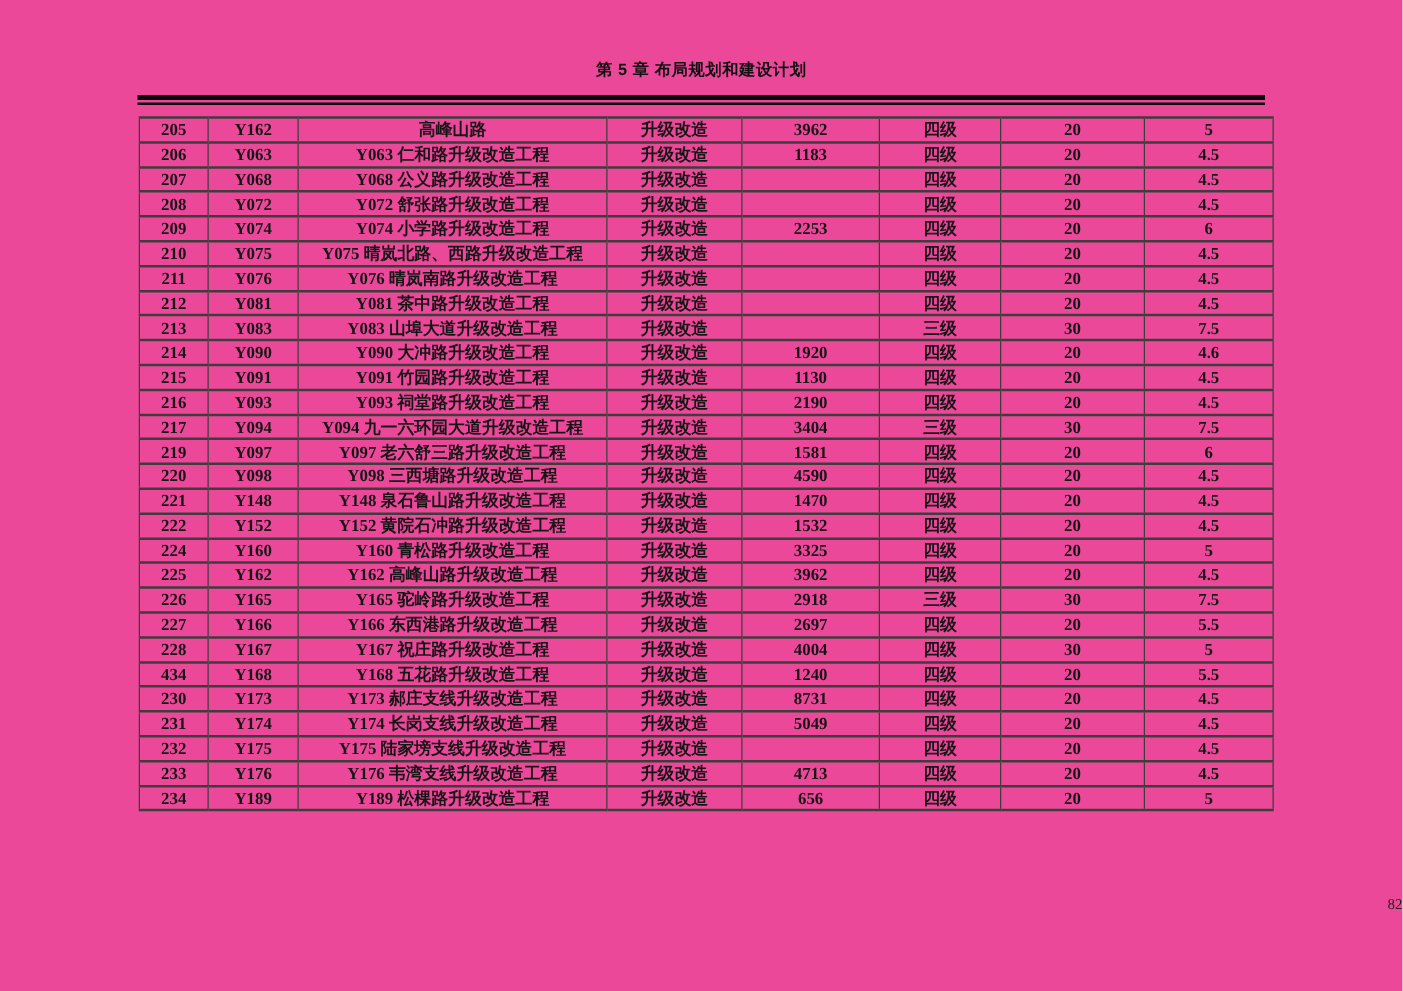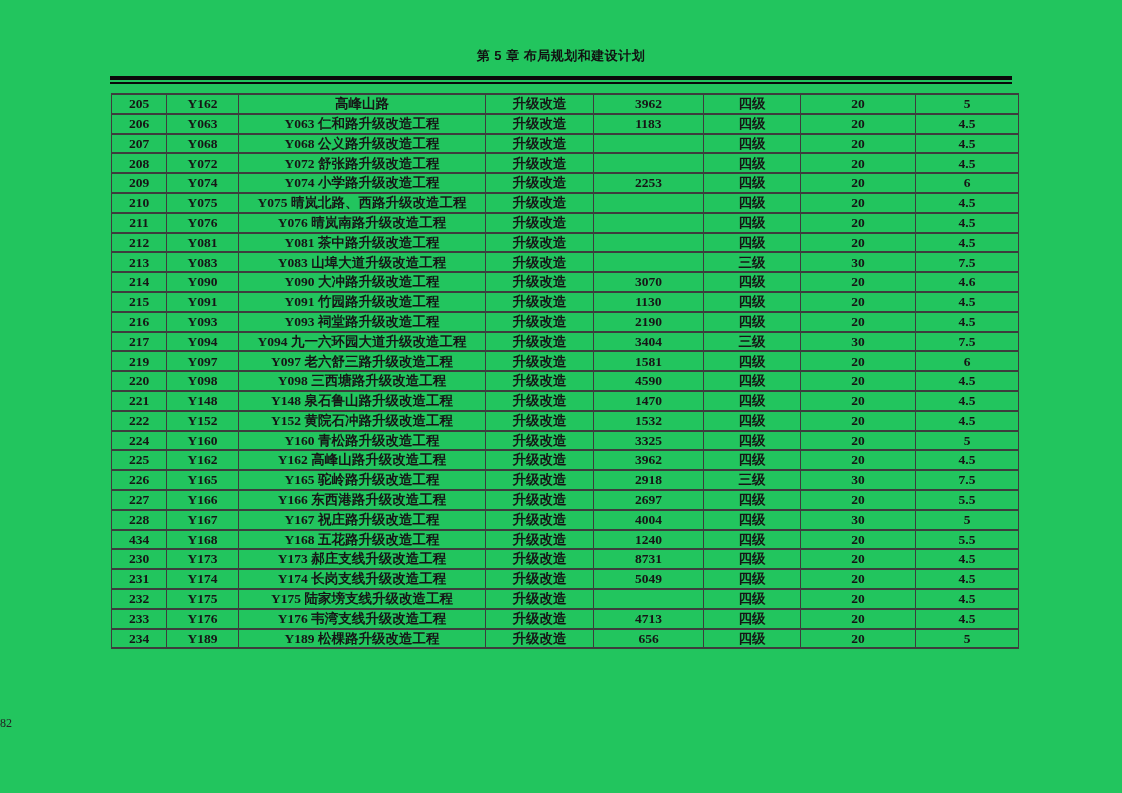--- a/index.html
+++ b/index.html
@@ -1,20 +1,20 @@
 <!DOCTYPE html>
 <html><head>
 <meta charset="utf-8">
 <style>
   html, body { margin: 0; padding: 0; background: #ffffff; }
   .page {
     position: relative;
     width: 1122px;
     height: 793px;
-    background: #22c55e;
+    background: #ec4899;
     font-family: "Liberation Serif", "DejaVu Serif", serif;
     color: #161616;
     overflow: hidden;
   }
   .chapter-header {
     position: absolute;
     top: 47px;
     left: 0;
     width: 100%;
     text-align: center;
@@ -55,21 +55,21 @@
     font-size: 13.5px;
     line-height: 1;
     white-space: nowrap;
     overflow: hidden;
   }
   .page-footer {
     position: absolute;
     top: 716px;
     left: 0;
     width: 100%;
-    text-align: left;
+    text-align: right;
     font-size: 12px;
     color: #222;
   }
 </style>
 </head>
 <body>
 
 <div class="page">
 
   <div class="chapter-header">第 5 章 布局规划和建设计划</div>
@@ -180,21 +180,21 @@
           <td></td>
           <td>三级</td>
           <td>30</td>
           <td>7.5</td>
         </tr>
         <tr>
           <td>214</td>
           <td>Y090</td>
           <td>Y090 大冲路升级改造工程</td>
           <td>升级改造</td>
-          <td>3070</td>
+          <td>1920</td>
           <td>四级</td>
           <td>20</td>
           <td>4.6</td>
         </tr>
         <tr>
           <td>215</td>
           <td>Y091</td>
           <td>Y091 竹园路升级改造工程</td>
           <td>升级改造</td>
           <td>1130</td>

